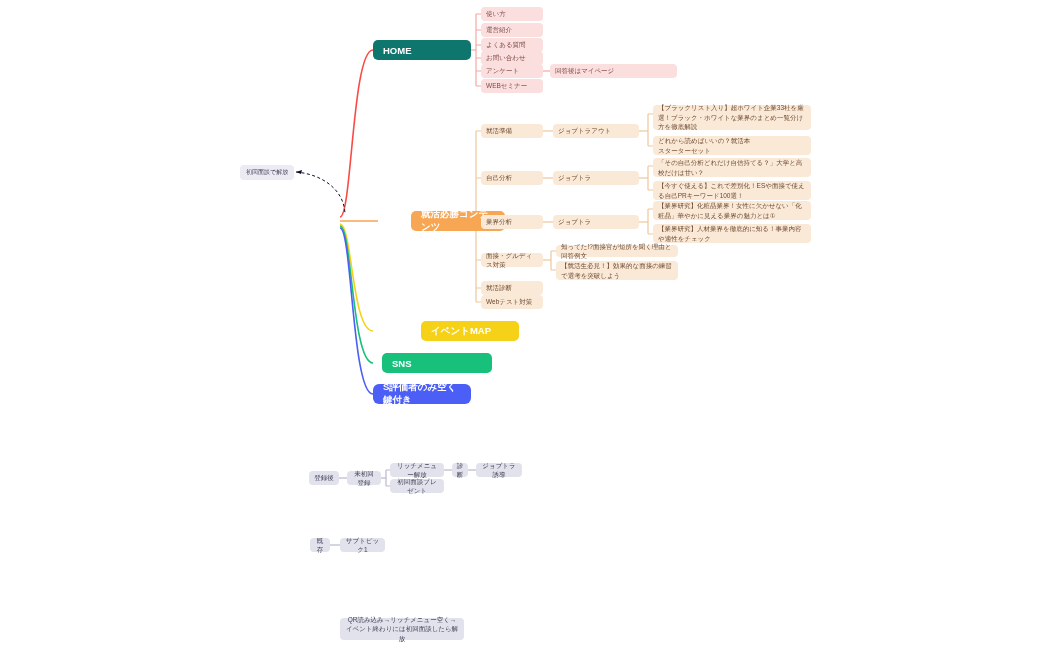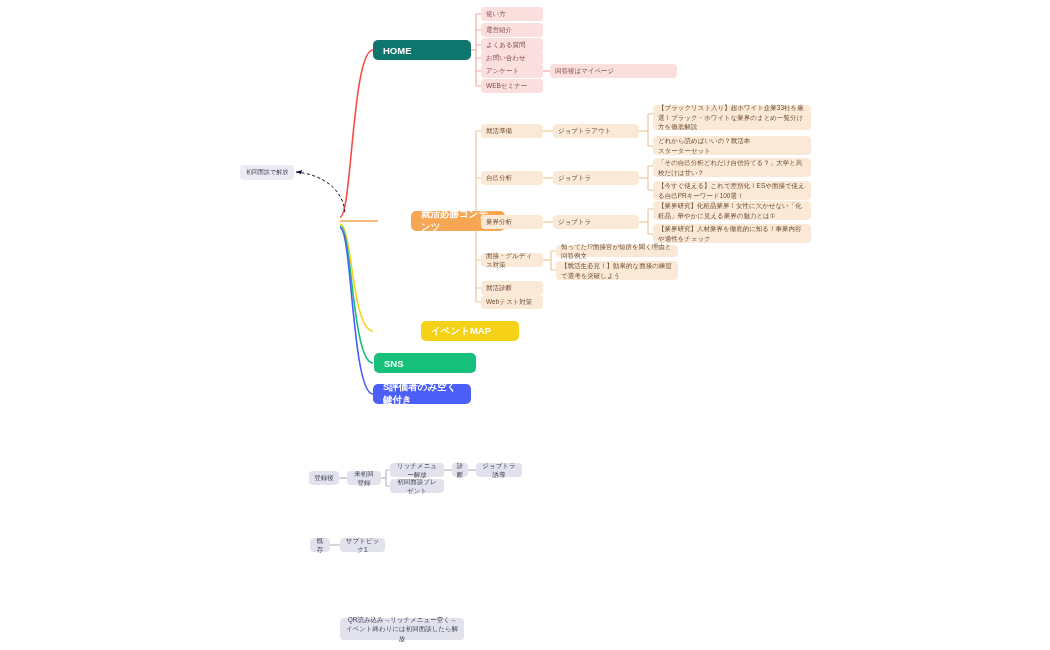--- a/index.html
+++ b/index.html
@@ -87,22 +87,22 @@
 
     <path d="M330 545 L340 545" stroke="#b9b8cb" stroke-width="1.2" fill="none"></path>
   </svg>
 
   <div class="cap-label" style="left:240px;top:165px;">初回面談で解放</div>
 
 
   <div class="node branch b-home" style="left:373px;top:40px;width:98px;height:20px;">HOME</div>
   <div class="node branch b-content" style="left:376px;top:211px;width:94px;height:20px;margin-left:35px;">就活必勝コンテンツ</div>
   <div class="node branch b-event" style="left:373px;top:321px;width:98px;height:20px;margin-left:48px;">イベントMAP</div>
-  <div class="node branch b-sns" style="left:374px;top:353px;width:102px;height:20px;">SNS</div>
-  <div class="node branch b-locked" style="left:373px;top:384px;width:98px;height:20px;">S評価者のみ空く鍵付き</div>
+  <div class="node branch b-sns" style="left:382px;top:353px;width:110px;height:20px;">SNS</div>
+  <div class="node branch b-locked" style="left:373px;top:384px;width:98px;height:20px;border-radius:6px;">S評価者のみ空く鍵付き</div>
 
   <div class="node leaf leaf-red" style="left:481px;top:7px;width:62px;height:14px;">使い方</div>
   <div class="node leaf leaf-red" style="left:481px;top:23px;width:62px;height:14px;">運営紹介</div>
   <div class="node leaf leaf-red" style="left:481px;top:38px;width:62px;height:14px;">よくある質問</div>
   <div class="node leaf leaf-red" style="left:481px;top:51px;width:62px;height:14px;">お問い合わせ</div>
   <div class="node leaf leaf-red" style="left:481px;top:64px;width:62px;height:14px;">アンケート</div>
   <div class="node leaf leaf-red" style="left:481px;top:79px;width:62px;height:14px;">WEBセミナー</div>
 
   <div class="node leaf leaf-red" style="left:550px;top:64px;width:127px;height:14px;">回答後はマイページ</div>
 

